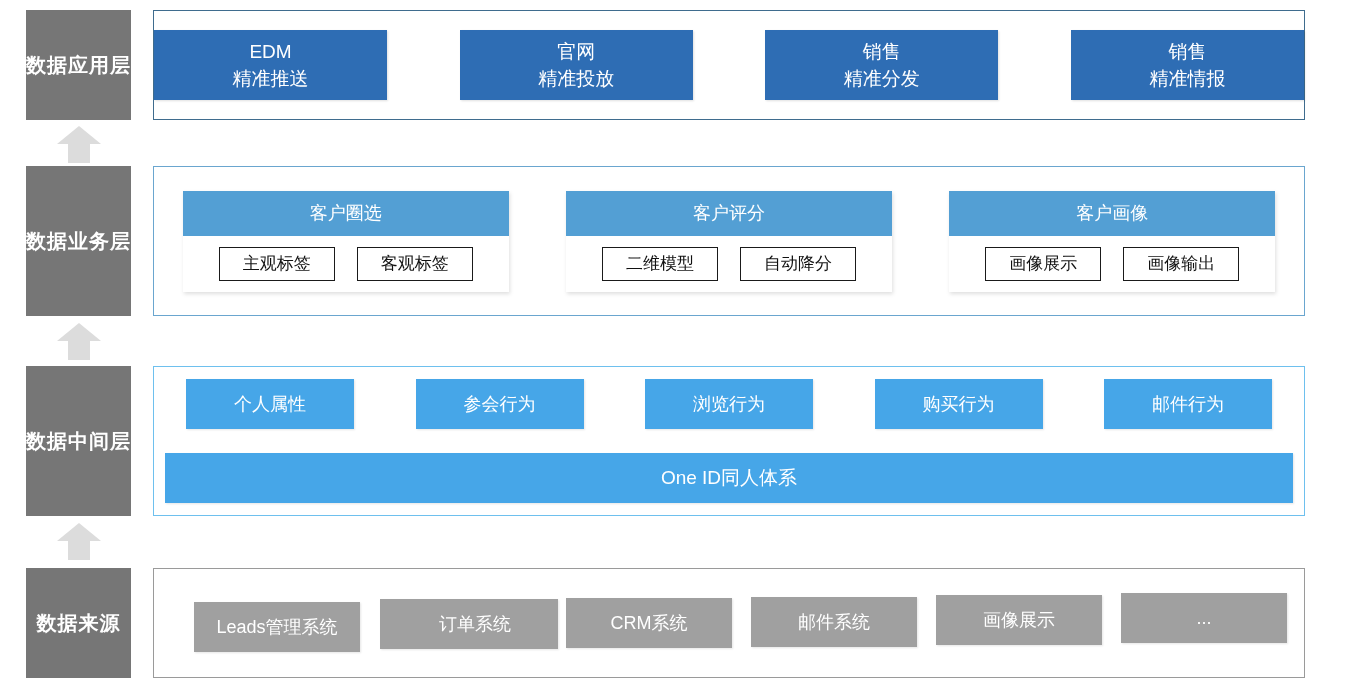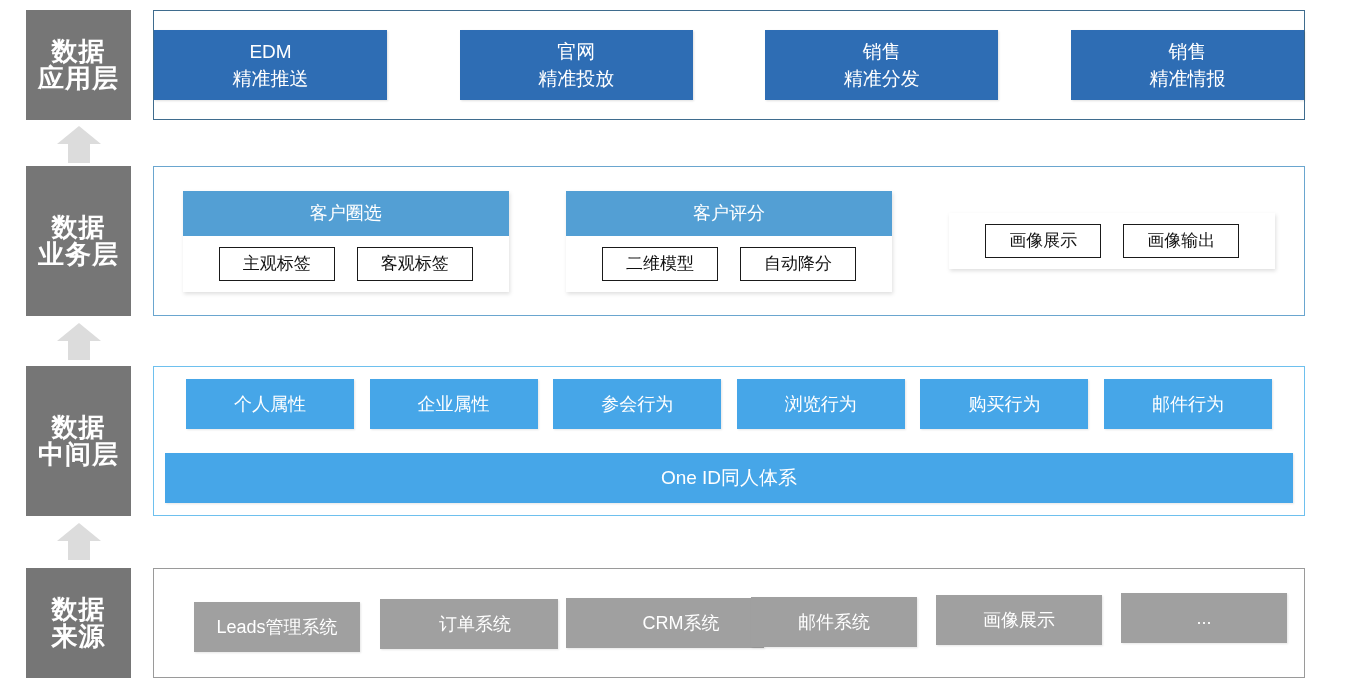--- a/index.html
+++ b/index.html
@@ -22,24 +22,24 @@
   }
 
   
   .tier-label {
     position: absolute;
     left: 26px;
     width: 105px;
     background: #767676;
     color: #ffffff;
     font-weight: bold;
-    font-size: 26px;
+    font-size: 20px;
     line-height: 27px;
     display: flex;
-    flex-direction: column;
+    flex-direction: row;
     align-items: center;
     justify-content: center;
     text-align: center;
     letter-spacing: 1px;
   }
   .tier-label span { display: block; }
 
   
   .tier-arrow {
     position: absolute;
@@ -271,50 +271,50 @@
 
       <div class="biz-card">
         <div class="biz-card-head">客户评分</div>
         <div class="biz-card-body">
           <div class="sub-tag">二维模型</div>
           <div class="sub-tag">自动降分</div>
         </div>
       </div>
 
       <div class="biz-card">
+        <div class="biz-card-head">客户画像</div>
         <div class="biz-card-body">
           <div class="sub-tag">画像展示</div>
           <div class="sub-tag">画像输出</div>
         </div>
       </div>
 
     </div>
   </div>
 
   <div class="panel panel-mid" style="top:366px; height:150px;">
     <div class="mid-wrap">
 
       <div class="mid-row">
         <div class="mid-box">个人属性</div>
-        <div class="mid-box">企业属性</div>
         <div class="mid-box">参会行为</div>
         <div class="mid-box">浏览行为</div>
         <div class="mid-box">购买行为</div>
         <div class="mid-box">邮件行为</div>
       </div>
 
       <div class="oneid-bar">One ID同人体系</div>
 
     </div>
   </div>
 
   <div class="panel panel-src" style="top:568px; height:110px;">
     <div class="src-row">
       <div class="src-box" style="left:40px;  top:33px;">Leads管理系统</div>
       <div class="src-box" style="left:226px; top:30px;padding-left:12px;">订单系统</div>
-      <div class="src-box" style="left:412px; top:29px;padding-left:32px;">CRM系统</div>
+      <div class="src-box" style="left:412px; top:29px;">CRM系统</div>
       <div class="src-box" style="left:597px; top:28px;">邮件系统</div>
       <div class="src-box" style="left:782px; top:26px;">画像展示</div>
       <div class="src-box" style="left:967px; top:24px;">...</div>
     </div>
   </div>
 
 </div>
 
 </body></html>

